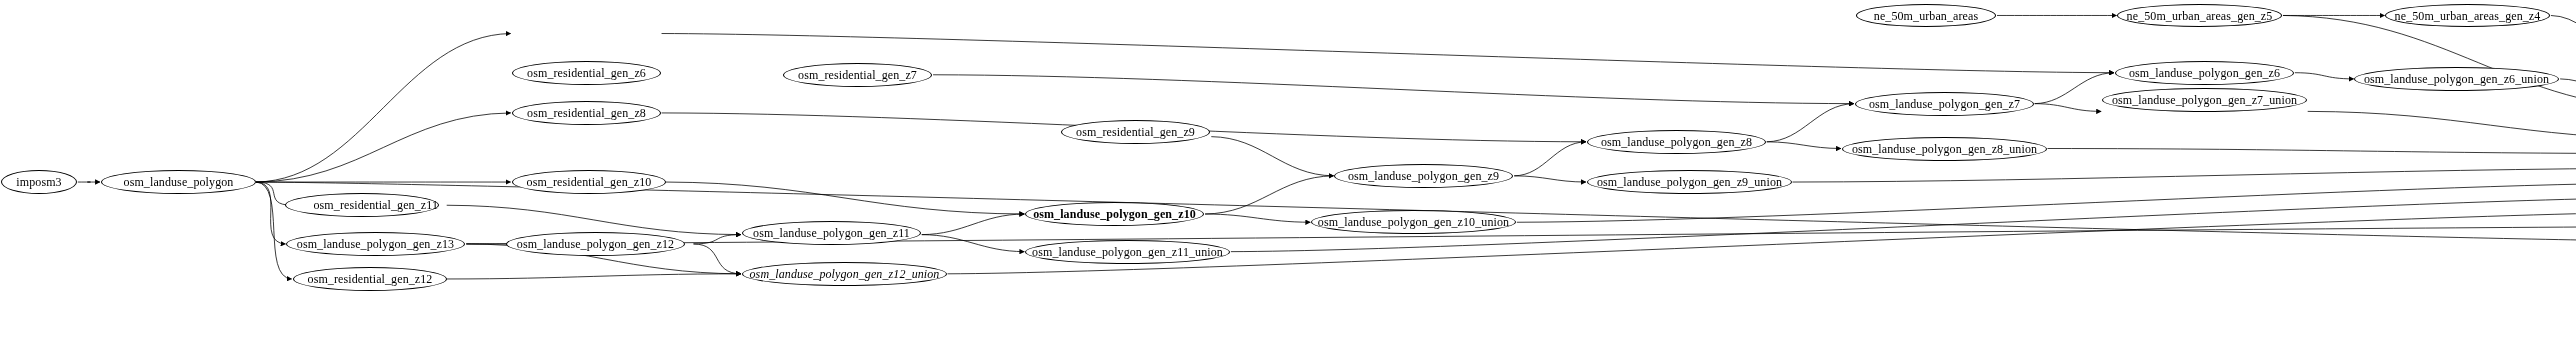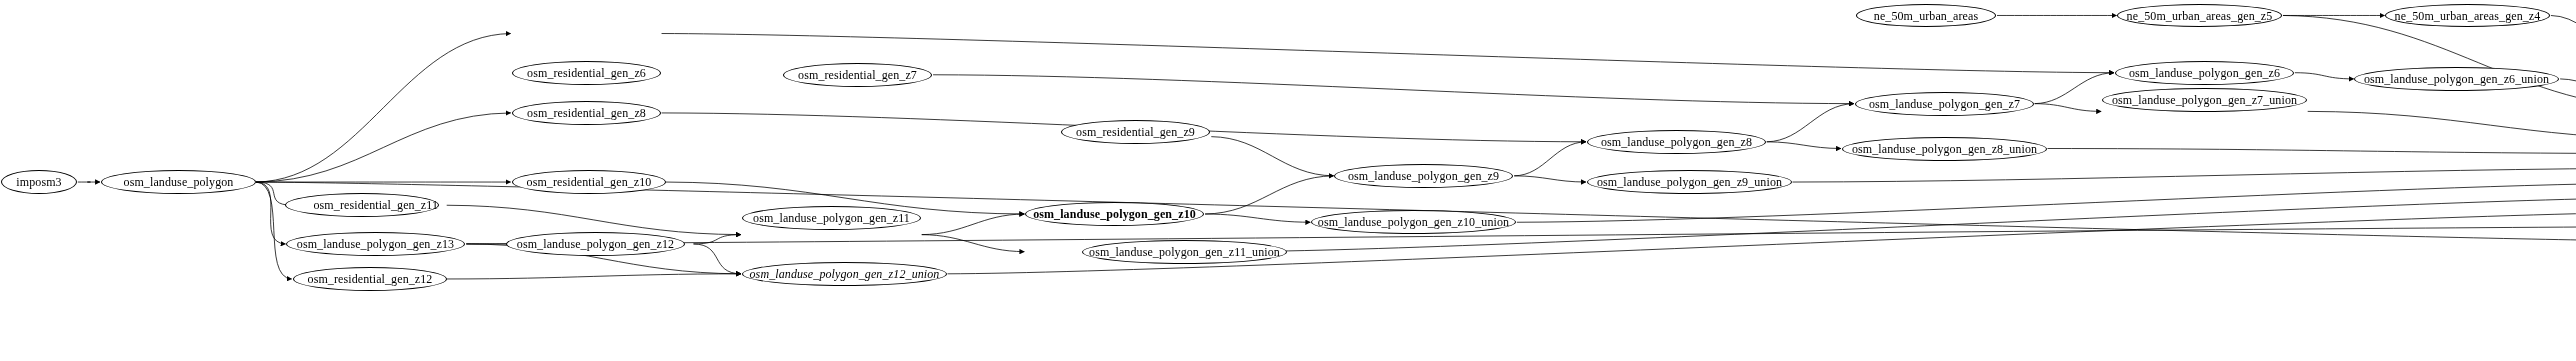--- a/index.html
+++ b/index.html
@@ -121,27 +121,27 @@
       </div>
       <div class="node" style="left: 293px; top: 267px; width: 154px; height: 24px;">
         <span>osm_residential_gen_z12</span>
       </div>
       <div class="node" style="left: 286px; top: 232px; width: 179px; height: 24px;">
         <span>osm_landuse_polygon_gen_z13</span>
       </div>
       <div class="node" style="left: 506px; top: 232px; width: 179px; height: 24px;">
         <span>osm_landuse_polygon_gen_z12</span>
       </div>
-      <div class="node" style="left: 742px; top: 206px; width: 179px; height: 24px;">
+      <div class="node" style="left: 742px; top: 221px; width: 179px; height: 24px;">
         <span>osm_landuse_polygon_gen_z11</span>
       </div>
       <div class="node" style="left: 742px; top: 262px; width: 205px; height: 24px; font-style: italic;">
         <span>osm_landuse_polygon_gen_z12_union</span>
       </div>
-      <div class="node" style="left: 1082px; top: 240px; width: 205px; height: 24px;">
+      <div class="node" style="left: 1025px; top: 240px; width: 205px; height: 24px;">
         <span>osm_landuse_polygon_gen_z11_union</span>
       </div>
       <div class="node" style="left: 1025px; top: 202px; width: 179px; height: 24px; font-weight: bold;">
         <span>osm_landuse_polygon_gen_z10</span>
       </div>
       <div class="node" style="left: 1311px; top: 210px; width: 205px; height: 24px;">
         <span>osm_landuse_polygon_gen_z10_union</span>
       </div>
       <div class="node" style="left: 1334px; top: 164px; width: 179px; height: 24px;">
         <span>osm_landuse_polygon_gen_z9</span>

